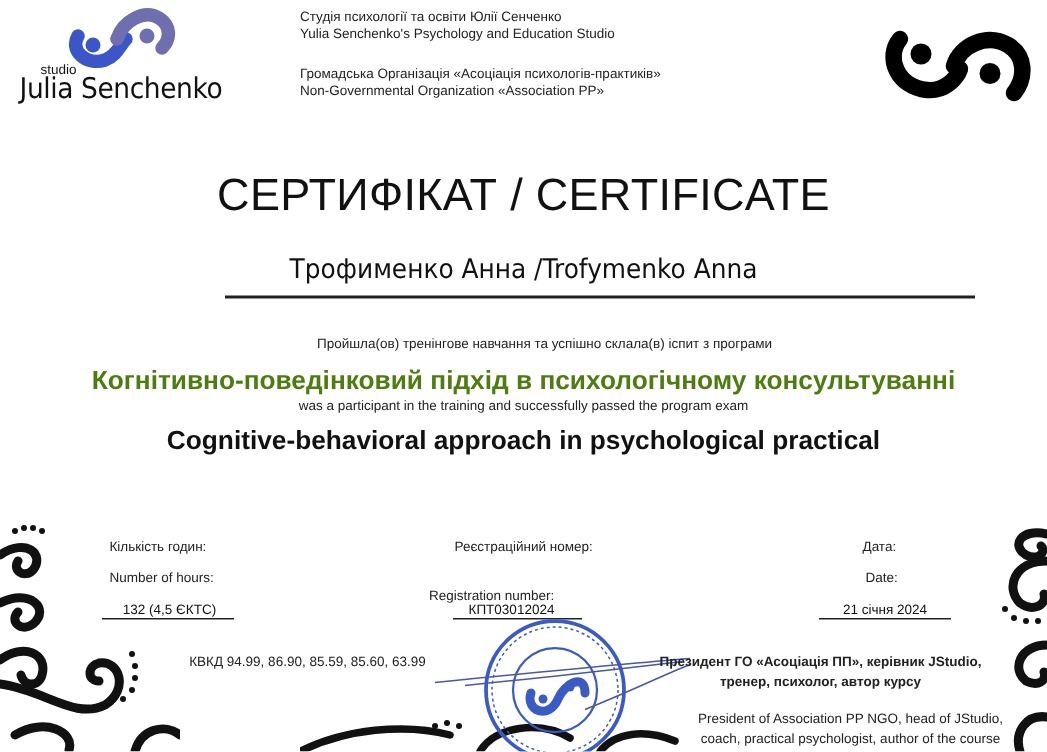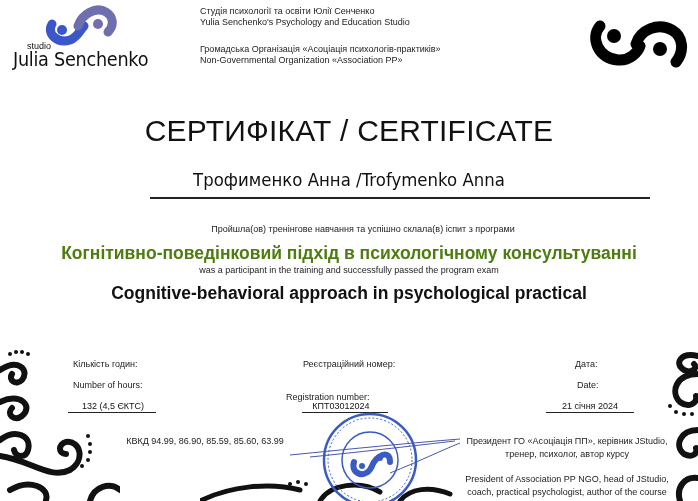--- a/index.html
+++ b/index.html
@@ -43,21 +43,21 @@
     .reg-en { left: 286px; top: 380px; margin-top: 12px; }
     .reg-val { left: 300px; width: 82px; top: 401px; }
     .reg-line { left: 302px; top: 412px; width: 86px; }
 
     .date-ua { left: 575px; top: 359px; }
     .date-en { left: 577px; top: 380px; }
     .date-val { left: 545px; width: 90px; top: 401px; }
     .date-line { left: 546px; top: 412px; width: 88px; }
 
     .fop { left: 110px; width: 190px; top: 435px; text-align: center; font-size: 9px; line-height: 13px; color: #222; }
-    .president-ua { left: 452px; width: 230px; top: 435px; text-align: center; font-size: 9px; line-height: 13px; color: #222; }
+    .president-ua { left: 432px; width: 230px; top: 435px; text-align: center; font-size: 9px; line-height: 13px; color: #222; font-weight: bold; }
     .president-en { left: 452px; width: 230px; top: 473px; text-align: center; font-size: 9px; line-height: 13px; color: #222; }
 
     .seal { left: 320px; top: 410px; width: 100px; height: 100px; }
     .signature { left: 270px; top: 437px; width: 200px; height: 40px; }
 
     .orn-left { left: 0; top: 340px; width: 120px; height: 161px; }
     .orn-right { left: 640px; top: 350px; width: 58px; height: 151px; }
     .orn-bottom { left: 200px; top: 480px; width: 260px; height: 21px; }
   </style>
 </head>

